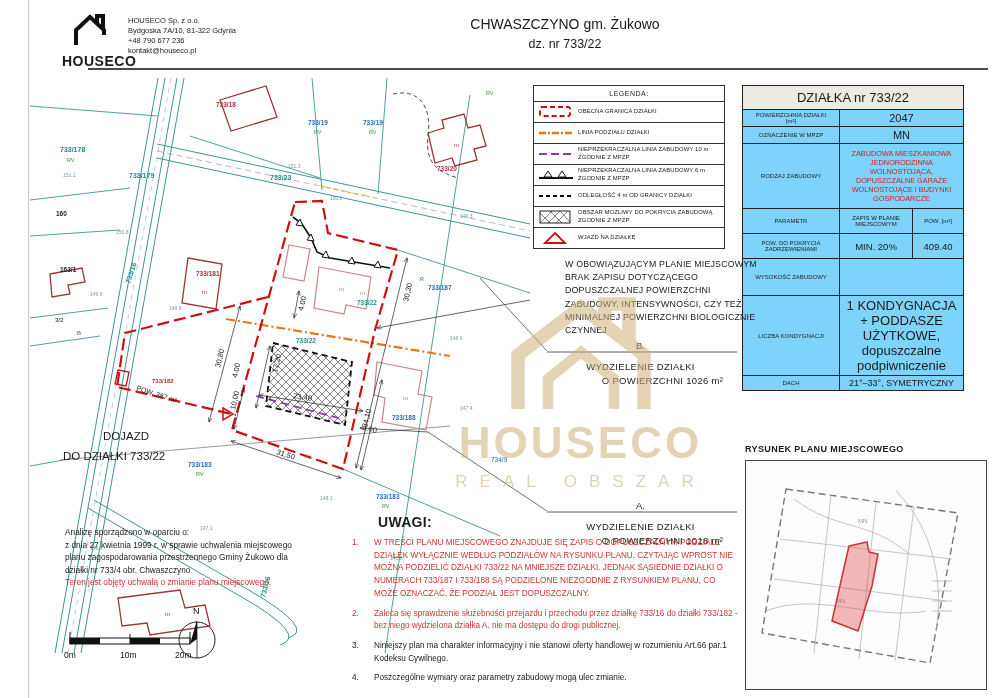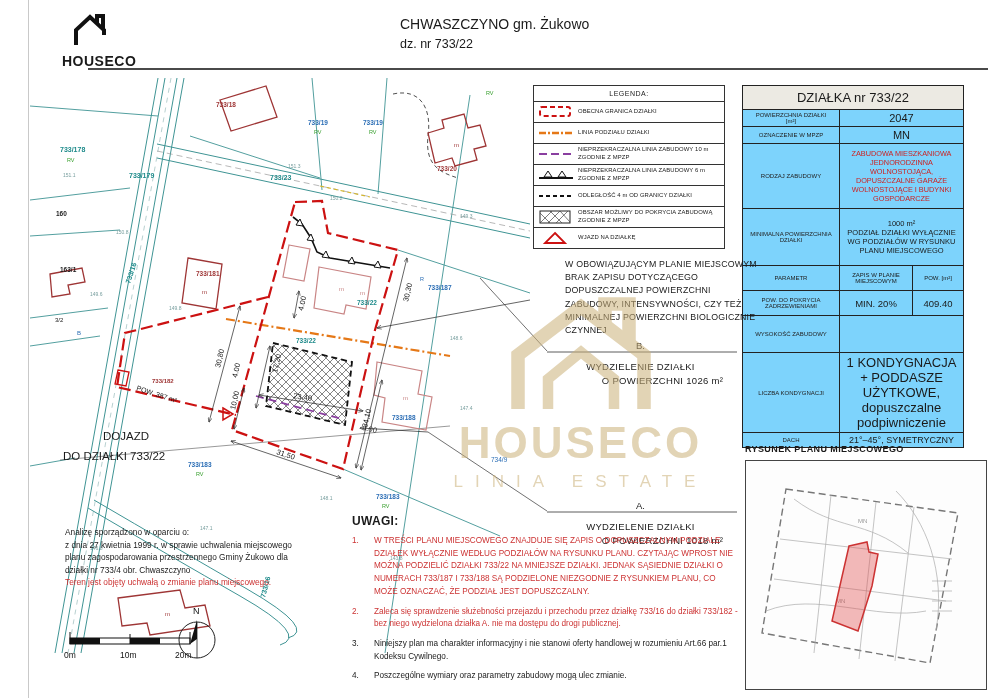--- a/index.html
+++ b/index.html
@@ -5,21 +5,21 @@
   html,body{margin:0;padding:0;background:#fff;}
   body{font-family:"Liberation Sans",sans-serif;color:#1a1a1a;}
   #page{position:relative;width:997px;height:698px;background:#fff;overflow:hidden;}
   .abs{position:absolute;}
   
   #page-edge{left:28px;top:0;width:1px;height:698px;background:#c9c9c9;}
   #header-rule{left:88px;top:68px;width:900px;height:2px;background:#4a4a4a;}
   #logo-block{left:62px;top:12px;width:60px;text-align:center;}
   #logo-word{font-weight:bold;font-size:14px;letter-spacing:.5px;margin-top:1px;}
   #company-info{left:128px;top:16px;font-size:7.5px;line-height:1.35;color:#222;}
-  #doc-title{left:400px;top:16px;width:330px;text-align:left;}
+  #doc-title{left:400px;top:16px;width:330px;text-align:center;}
   #doc-title .t1{font-size:14px;}
   #doc-title .t2{font-size:12.5px;margin-top:5px;}
   
   #legend{left:533px;top:85px;width:190px;border:1.2px solid #333;background:#fff;}
   #legend-title{border-bottom:1px solid #333;text-align:center;font-size:7px;letter-spacing:.5px;padding:4px 0;}
   .lg-row{display:flex;align-items:center;border-bottom:1px solid #333;min-height:20px;}
   .lg-row:last-child{border-bottom:none;}
   .lg-swatch{width:44px;flex:0 0 44px;display:flex;justify-content:center;}
   .lg-label{font-size:5.9px;line-height:1.35;padding:2px 3px 2px 0;letter-spacing:.1px;}
   
@@ -37,21 +37,21 @@
   
   #mid-note{left:565px;top:258px;width:200px;font-size:8.8px;line-height:1.5;letter-spacing:.2px;}
   .division{width:195px;text-align:center;}
   #division-b{left:543px;top:340px;}
   #division-a{left:543px;top:500px;}
   .division .letter{font-size:9.5px;}
   .division .l1{font-size:9.5px;margin-top:4px;letter-spacing:.3px;}
   .division .l2{font-size:9.5px;margin-top:3px;letter-spacing:.3px;margin-left:44px;}
   
   #uwagi{left:352px;top:514px;width:388px;}
-  #uwagi-title{font-size:12px;font-weight:bold;letter-spacing:.3px;}
+  #uwagi-title{font-size:14px;font-weight:bold;letter-spacing:.3px;margin-left:26px;}
   .uw-item{display:flex;margin-top:7px;font-size:8.2px;line-height:1.55;}
   .uw-num{flex:0 0 22px;}
   .uw-red{color:#cc3333;}
   
   #source-note{left:65px;top:526px;width:275px;font-size:8.3px;line-height:1.52;}
   #source-note .red-line{color:#cc3333;}
   
   #rysunek{left:745px;top:444px;width:224px;}
   #rysunek-title{font-size:9px;font-weight:bold;letter-spacing:.4px;margin-bottom:6px;}
   #rysunek-box{border:1px solid #444;width:240px;height:228px;background:#fdfdfd;}
@@ -67,20 +67,26 @@
 <div id="page">
 
   <div class="abs" id="page-edge"></div>
   <div class="abs" id="logo-block">
     <svg width="48" height="36" viewBox="0 0 48 36">
       <path d="M8 33 V18 L22 5 L36 18 V23" fill="none" stroke="#111" stroke-width="4"></path>
       <path d="M29 11 V4 H35 V17" fill="none" stroke="#111" stroke-width="4"></path>
     </svg>
     <div id="logo-word">HOUSECO</div>
   </div>
+  <div class="abs" id="company-info">
+      <div>HOUSECO Sp. z o.o.</div>
+      <div>Bydgoska 7A/10, 81-322 Gdynia</div>
+      <div>+48 790 677 236</div>
+      <div>kontakt@houseco.pl</div>
+    </div>
   <div class="abs" id="doc-title">
     <div class="t1">CHWASZCZYNO gm. Żukowo</div>
     <div class="t2">dz. nr 733/22</div>
   </div>
   <div class="abs" id="header-rule"></div>
 
   <svg class="abs" style="left:30px;top:78px;" width="500" height="575" viewBox="0 0 500 575">
     <defs>
       <pattern id="xh" width="8" height="8" patternUnits="userSpaceOnUse">
         <path d="M0,0 L8,8 M8,0 L0,8" stroke="#333" stroke-width="0.6"></path>
@@ -319,45 +325,40 @@
         <div class="pt-val big">2047</div>
       </div>
     <div class="pt-row">
         <div class="pt-label">OZNACZENIE W MPZP</div>
         <div class="pt-val big">MN</div>
       </div>
     <div class="pt-row" style="min-height:64px">
         <div class="pt-label">RODZAJ ZABUDOWY</div>
         <div class="pt-val red-text" style="font-size:7.3px">ZABUDOWA MIESZKANIOWA JEDNORODZINNA WOLNOSTOJĄCA, DOPUSZCZALNE GARAŻE WOLNOSTOJĄCE I BUDYNKI GOSPODARCZE</div>
       </div>
-    <div class="pt-row" style="min-height:56px">
-        <div class="pt-label">MINIMALNA POWIERZCHNIA DZIAŁKI</div>
-        <div class="pt-val" style="font-size:7.5px">1000 m²
-PODZIAŁ DZIAŁKI WYŁĄCZNIE WG PODZIAŁÓW W RYSUNKU PLANU MIEJSCOWEGO</div>
-      </div>
     <div class="pt-row pt-3col" style="min-height:24px">
       <div class="pt-label">PARAMETR</div>
       <div class="pt-val" style="font-size:6px">ZAPIS W PLANIE MIEJSCOWYM</div>
       <div class="pt-val" style="font-size:6px">POW.  [m²]</div>
     </div>
     <div class="pt-row pt-3col" style="min-height:24px">
       <div class="pt-label">POW. DO POKRYCIA ZADRZEWIENIAMI</div>
       <div class="pt-val big" style="font-size:9.5px">MIN. 20%</div>
       <div class="pt-val big" style="font-size:9.5px">409.40</div>
     </div>
     <div class="pt-row" style="min-height:36px">
         <div class="pt-label">WYSOKOŚĆ ZABUDOWY</div>
       </div>
     <div class="pt-row" style="min-height:34px">
         <div class="pt-label">LICZBA KONDYGNACJI</div>
         <div class="pt-val" style="font-size:13px">1 KONDYGNACJA + PODDASZE UŻYTKOWE, dopuszczalne podpiwniczenie</div>
       </div>
     <div class="pt-row">
         <div class="pt-label">DACH</div>
-        <div class="pt-val" style="font-size:9px">21°–45°, SYMETRYCZNY</div>
+        <div class="pt-val" style="font-size:9px">21°–33°, SYMETRYCZNY</div>
       </div>
   </div>
 
   <div class="abs" id="mid-note">W OBOWIĄZUJĄCYM PLANIE MIEJSCOWYM BRAK ZAPISU DOTYCZĄCEGO DOPUSZCZALNEJ POWIERZCHNI ZABUDOWY, INTENSYWNOŚCI, CZY TEŻ MINIMALNEJ POWIERZCHNI BIOLOGICZNIE CZYNNEJ</div>
   <div class="abs division" id="division-b">
     <div class="letter">B.</div>
     <div class="l1" style="margin-top:10px">WYDZIELENIE DZIAŁKI</div>
     <div class="l2">O POWIERZCHNI  1026 m²</div>
   </div>
   <div class="abs division" id="division-a">
@@ -366,21 +367,21 @@
     <div class="l2">O POWIERZCHNI  1018 m²</div>
   </div>
 
   <div class="abs" id="watermark">
     <svg width="180" height="120" viewBox="0 0 120 80">
       <path d="M18,78 V42 L60,10 L102,42 V78" fill="none" stroke="#cbb17a" stroke-width="9"></path>
       <path d="M76,22 V8 H92 V34" fill="none" stroke="#cbb17a" stroke-width="9"></path>
       <path d="M38,78 V58 L60,40 L82,58 V78" fill="none" stroke="#cbb17a" stroke-width="7"></path>
     </svg>
     <div id="wm-word">HOUSECO</div>
-    <div id="wm-sub">LINIA ESTATE</div>
+    <div id="wm-sub">REAL OBSZAR</div>
   </div>
 
   <div class="abs" id="uwagi">
     <div id="uwagi-title">UWAGI:</div>
     <div id="uwagi-list">
         <div class="uw-item uw-red">
           <span class="uw-num">1.</span>
           <span class="uw-text">W TREŚCI PLANU MIEJSCOWEGO ZNAJDUJE SIĘ ZAPIS O DOPUSZCZALNYM PODZIALE DZIAŁEK WYŁĄCZNIE WEDŁUG PODZIAŁÓW NA RYSUNKU PLANU. CZYTAJĄC WPROST NIE MOŻNA PODZIELIĆ DZIAŁKI 733/22 NA MNIEJSZE DZIAŁKI. JEDNAK SĄSIEDNIE DZIAŁKI O NUMERACH 733/187 I 733/188 SĄ PODZIELONE NIEZGODNIE Z RYSUNKIEM PLANU, CO MOŻE OZNACZAĆ, ŻE PODZIAŁ JEST DOPUSZCZALNY.</span>
         </div>
         <div class="uw-item uw-red">

